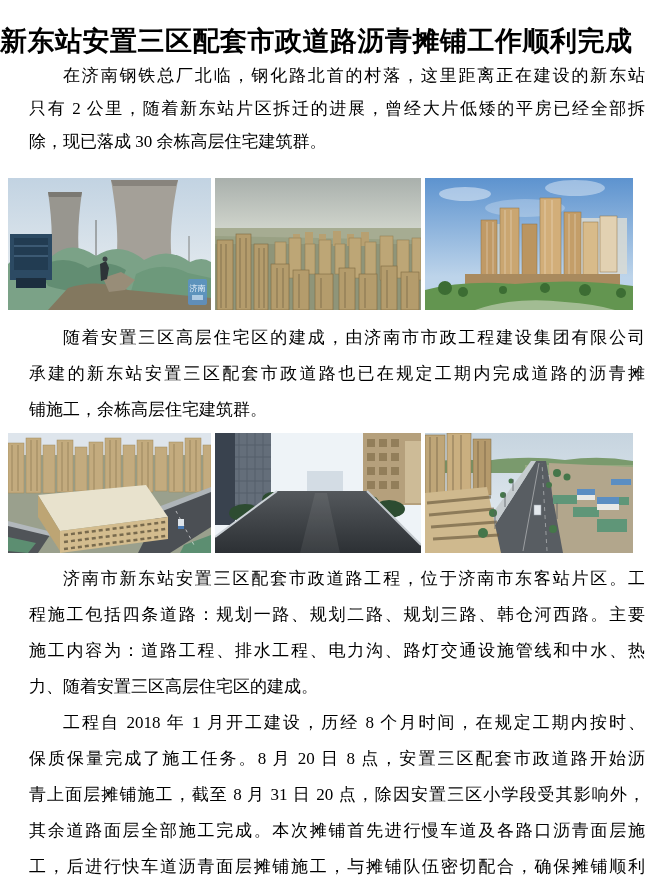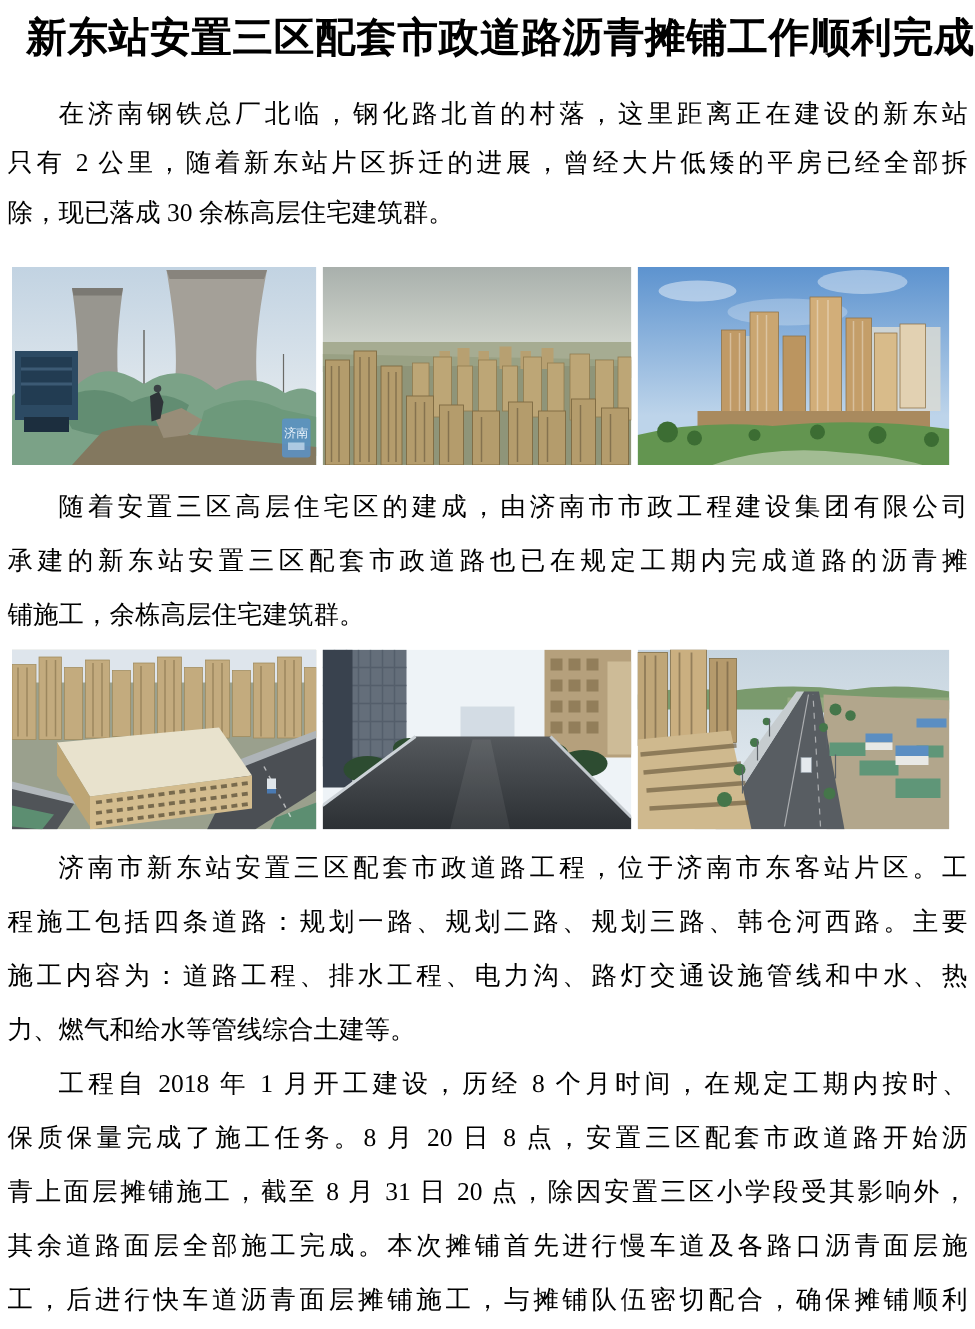--- a/index.html
+++ b/index.html
@@ -1,26 +1,26 @@
 <!DOCTYPE html>
 <html><head>
 <meta charset="utf-8">
 <style>
   html,body{margin:0;padding:0;}
   body{
     width:650px;height:886px;background:#ffffff;overflow:hidden;position:relative;
     font-family:"Liberation Serif","DejaVu Serif",serif;color:#000;
   }
   .title{
-    position:absolute;top:8px;left:0;right:0;text-align:right;
+    position:absolute;top:24px;left:0;right:0;text-align:left;
     font-family:"Liberation Sans","DejaVu Sans",sans-serif;
     font-weight:bold;font-size:27px;line-height:34px;letter-spacing:0.5px;color:#000;
   }
   .para{position:absolute;left:5px;width:640px;font-size:17px;}
-  .para .line{text-align:justify;text-align-last:justify;overflow:hidden;white-space:nowrap;}
+  .para .line{text-align:justify;text-align-last:justify;overflow:hidden;white-space:nowrap;margin-left:24px;}
   .para .line:first-child{text-indent:2em;}
   .para .line.line-last{text-align-last:left;}
   #p1{top:59px;}  #p1 .line{height:33px;line-height:33px;}
   #p2{top:320px;} #p2 .line{height:36px;line-height:36px;}
   #p3{top:561px;} #p3 .line{height:36px;line-height:36px;}
   #p4{top:705px;} #p4 .line{height:36px;line-height:36px;}
   .photo{position:absolute;overflow:hidden;text-align:right;}
   .photo svg{display:block;width:100%;height:100%;}
   .row1{top:178px;height:132px;}
   .row2{top:433px;height:120px;}
@@ -374,21 +374,21 @@
         <line x1="126" y1="54" x2="126" y2="66"></line>
       <line x1="132" y1="70" x2="132" y2="86"></line>
     </g>
   </svg>
 </div>
 
 <div class="para" id="p3">
     <div class="line">济南市新东站安置三区配套市政道路工程，位于济南市东客站片区。工</div>
     <div class="line">程施工包括四条道路：规划一路、规划二路、规划三路、韩仓河西路。主要</div>
     <div class="line">施工内容为：道路工程、排水工程、电力沟、路灯交通设施管线和中水、热</div>
-    <div class="line line-last">力、燃气和给水等管线综合土建等。</div>
+    <div class="line line-last">力、随着安置三区高层住宅区的建成。</div>
   </div>
 <div class="para" id="p4">
     <div class="line">工程自 2018 年 1 月开工建设，历经 8 个月时间，在规定工期内按时、</div>
     <div class="line">保质保量完成了施工任务。8 月 20 日 8 点，安置三区配套市政道路开始沥</div>
     <div class="line">青上面层摊铺施工，截至 8 月 31 日 20 点，除因安置三区小学段受其影响外，</div>
     <div class="line">其余道路面层全部施工完成。本次摊铺首先进行慢车道及各路口沥青面层施</div>
     <div class="line">工，后进行快车道沥青面层摊铺施工，与摊铺队伍密切配合，确保摊铺顺利</div>
   </div>
 
 </body></html>

